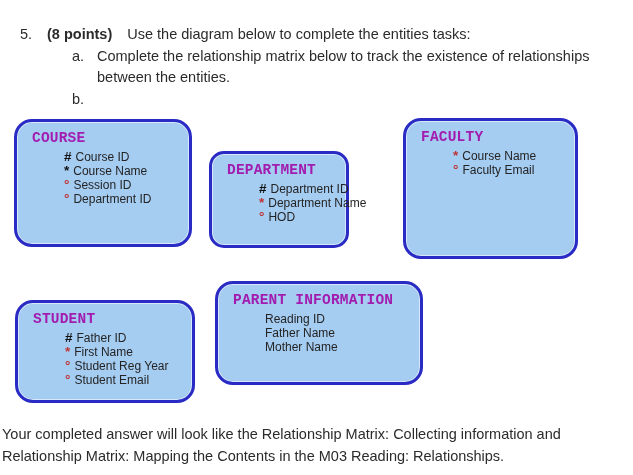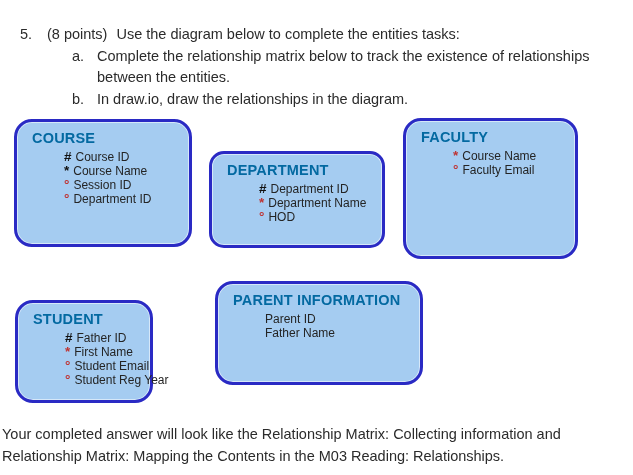--- a/index.html
+++ b/index.html
@@ -11,43 +11,43 @@
     background: #ffffff;
     font-family: "Liberation Sans", sans-serif;
     color: var(--text-dark, #2b2b2b);
     overflow: hidden;
   }
 
   
   .question { position: absolute; left: 20px; top: 24px; width: 600px; font-size: 14.5px; line-height: 21.5px; }
   .q-line { display: flex; }
   .q-num { width: 27px; flex-shrink: 0; }
-  .q-points { font-weight: normal; margin-right: 9px; }
+  .q-points { font-weight: bold; margin-right: 15px; }
   .sub-item { display: flex; margin-left: 52px; width: 545px; }
   .sub-label { width: 25px; flex-shrink: 0; }
   .sub-text { max-width: 515px; }
 
   
   .entity {
     position: absolute;
     background: var(--entity-fill, #a5ccf1);
     border: 3px solid var(--entity-border, #2a2ac4);
     border-radius: 18px;
     padding: 8px 8px 0 15px;
     box-shadow: inset 0 0 0 1px rgba(255,255,255,0.55);
   }
-  .entity-title { font-weight: bold; font-size: 14.5px; color: #0369a1; letter-spacing: 0.2px; margin-bottom: 4px; }
+  .entity-title { font-weight: bold; font-size: 14.5px; color: #a21caf; letter-spacing: 0.2px; margin-bottom: 4px; font-family: Liberation Mono, monospace; }
   .attr { font-size: 12px; line-height: 14px; color: #242424; white-space: nowrap; margin-left: 32px; }
   .marker { font-weight: bold; font-size: 13.5px; margin-right: 4px; }
   .marker:empty { display: none; }
 
   .entity-course      { left: 14px;  top: 119px; width: 178px; height: 128px; }
-  .entity-department  { left: 209px; top: 151px; width: 176px; height: 97px;  border-radius: 15px; }
+  .entity-department  { left: 209px; top: 151px; width: 140px; height: 97px;  border-radius: 15px; }
   .entity-faculty     { left: 403px; top: 118px; width: 175px; height: 141px; }
-  .entity-student     { left: 15px;  top: 300px; width: 138px; height: 103px; }
+  .entity-student     { left: 15px;  top: 300px; width: 180px; height: 103px; }
   .entity-parent      { left: 215px; top: 281px; width: 208px; height: 104px; }
 
   
   .footer { position: absolute; left: 2px; top: 423px; width: 616px; font-size: 14.5px; line-height: 22px; }
 </style>
 </head>
 <body>
 
 <div class="page">
 
@@ -55,21 +55,20 @@
     <div class="q-line">
       <span class="q-num">5.</span>
       <span><span class="q-points">(8 points)</span><span>Use the diagram below to complete the entities tasks:</span></span>
     </div>
     <div class="sub-item">
       <span class="sub-label">a.</span>
       <span class="sub-text">Complete the relationship matrix below to track the existence of relationships between the entities.</span>
     </div>
     <div class="sub-item">
       <span class="sub-label">b.</span>
-      <span class="sub-text">In draw.io, draw the relationships in the diagram.</span>
     </div>
   </div>
 
   <div class="entity entity-course">
     <div class="entity-title">COURSE</div>
     <div class="attr"><span class="marker" style="color: rgb(17, 17, 17);">#</span><span>Course ID</span></div>
     <div class="attr"><span class="marker" style="color: rgb(17, 17, 17);">*</span><span>Course Name</span></div>
     <div class="attr"><span class="marker" style="color: rgb(190, 52, 52);">°</span><span>Session ID</span></div>
     <div class="attr"><span class="marker" style="color: rgb(190, 52, 52);">°</span><span>Department ID</span></div>
   </div>
@@ -84,25 +83,26 @@
   <div class="entity entity-faculty">
     <div class="entity-title">FACULTY</div>
     <div class="attr"><span class="marker" style="color: rgb(190, 52, 52);">*</span><span>Course Name</span></div>
     <div class="attr"><span class="marker" style="color: rgb(190, 52, 52);">°</span><span>Faculty Email</span></div>
   </div>
 
   <div class="entity entity-student">
     <div class="entity-title">STUDENT</div>
     <div class="attr"><span class="marker" style="color: rgb(17, 17, 17);">#</span><span>Father ID</span></div>
     <div class="attr"><span class="marker" style="color: rgb(190, 52, 52);">*</span><span>First Name</span></div>
+    <div class="attr"><span class="marker" style="color: rgb(190, 52, 52);">°</span><span>Student Reg Year</span></div>
     <div class="attr"><span class="marker" style="color: rgb(190, 52, 52);">°</span><span>Student Email</span></div>
-    <div class="attr"><span class="marker" style="color: rgb(190, 52, 52);">°</span><span>Student Reg Year</span></div>
   </div>
 
   <div class="entity entity-parent">
     <div class="entity-title">PARENT INFORMATION</div>
-    <div class="attr"><span>Parent ID</span></div>
+    <div class="attr"><span>Reading ID</span></div>
     <div class="attr"><span>Father Name</span></div>
+    <div class="attr"><span>Mother Name</span></div>
   </div>
 
   <div class="footer">Your completed answer will look like the Relationship Matrix: Collecting information and Relationship Matrix: Mapping the Contents in the M03 Reading: Relationships.</div>
 
 </div>
 
 </body></html>

